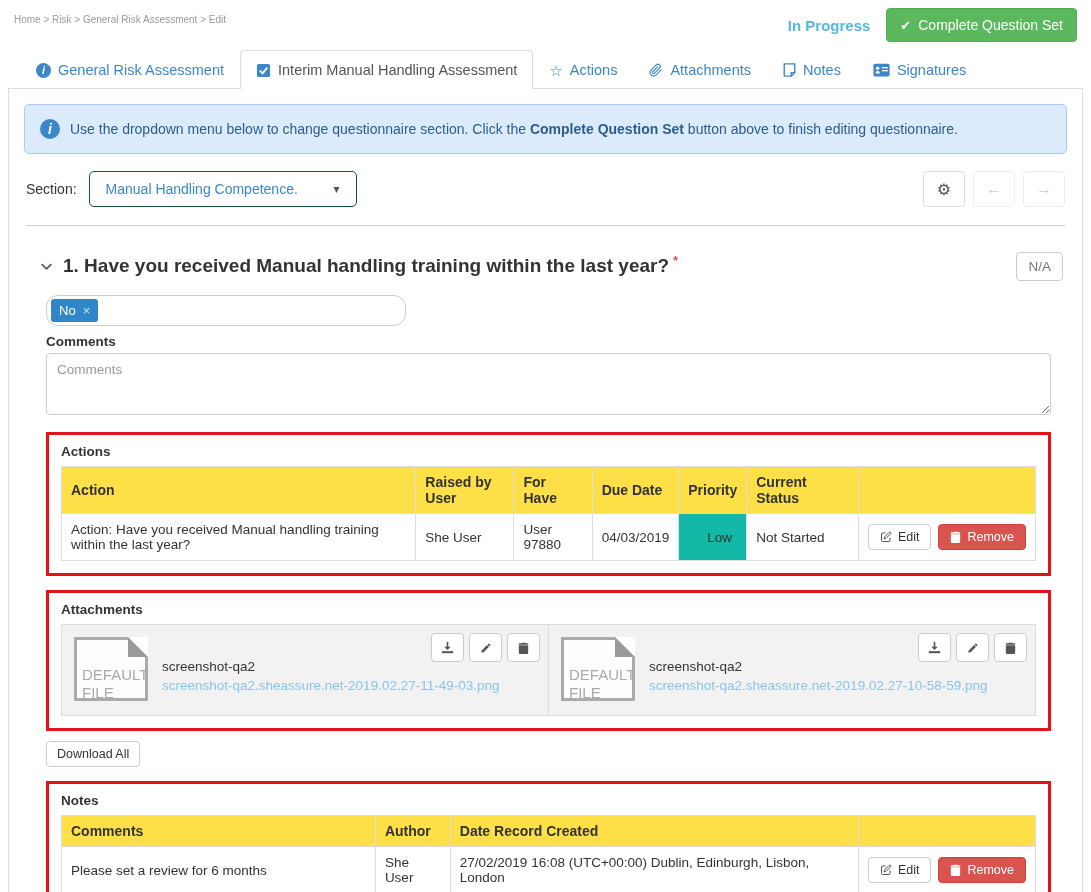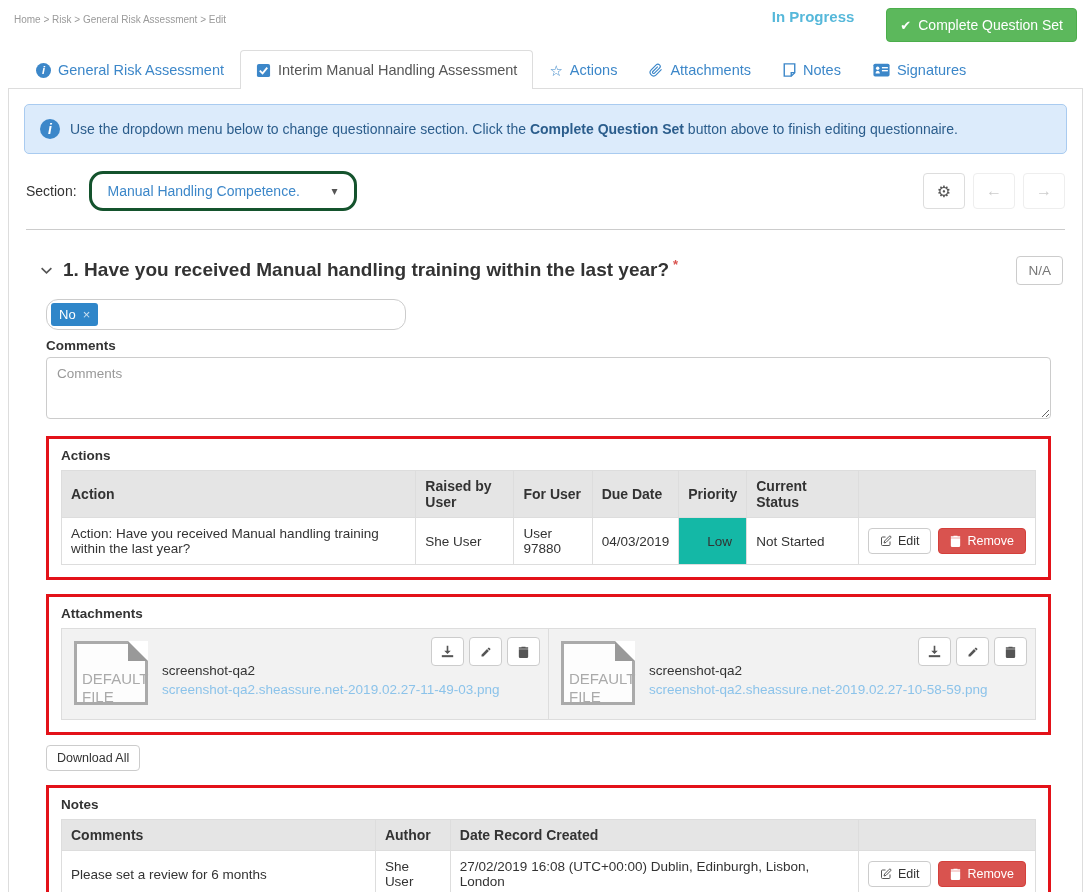--- a/index.html
+++ b/index.html
@@ -8,21 +8,21 @@
     background: #fff;
     color: #333;
     width: 1091px;
     font-size: 13.5px;
   }
   .page { padding: 0 8px; }
 
   
   .header-row { display: flex; justify-content: space-between; align-items: flex-start; padding: 8px 6px 4px 6px; }
   .breadcrumb { font-size: 10px; color: #9a9a9a; margin-top: 6px; }
-  .header-right { display: flex; gap: 32px; }
+  .header-right { display: flex; align-items: center; gap: 16px; }
   .status-text { color: #56b8da; font-weight: bold; font-size: 15px; }
   .btn-success {
     background: #5cb85c; border: 1px solid #4cae4c; color: #fff;
     font-size: 14px; padding: 8px 13px; border-radius: 4px; cursor: pointer;
     display: inline-flex; align-items: center; gap: 7px;
     font-family: "Liberation Sans", sans-serif;
   }
   .check-glyph { font-size: 13px; }
 
   
@@ -54,21 +54,21 @@
     padding: 14px 15px; color: #2b5d8c; font-size: 14px;
     display: flex; align-items: center; gap: 10px;
   }
   .alert-info .icon-info-circle { width: 20px; height: 20px; font-size: 14px; flex: none; }
   .alert-bold { font-weight: bold; }
 
   
   .section-row { display: flex; align-items: center; margin: 17px 2px 0 2px; }
   .section-label { font-size: 14px; margin-right: 12px; }
   .dropdown-btn {
-    background: #fff; border: 3px solid #14532d; border-radius: 14px;
+    background: #fff; border: 1px solid #14532d; border-radius: 5px;
     padding: 9px 16px; font-size: 14px; color: #3c87c9; cursor: pointer;
     display: inline-flex; align-items: center; gap: 28px; min-width: 268px;
     justify-content: space-between; font-family: "Liberation Sans", sans-serif;
   }
   .dropdown-btn .caret { color: #555; font-size: 12px; }
   .section-tools { margin-left: auto; display: flex; gap: 8px; }
   .tool-btn {
     width: 42px; height: 36px; background: #fff; border: 1px solid #ddd; border-radius: 4px;
     display: inline-flex; align-items: center; justify-content: center; cursor: pointer;
     font-size: 16px; color: #555;
@@ -106,21 +106,21 @@
     color: #333; resize: vertical;
   }
   .comments-area::placeholder { color: #999; }
 
   
   .hl-box { border: 3px solid #e31219; padding: 9px 12px 12px 12px; margin-top: 14px; }
   .sec-label { font-weight: bold; font-size: 13.5px; margin-bottom: 7px; }
 
   table { width: 100%; border-collapse: collapse; background: #fff; }
   th {
-    background: #e5e5e5; border: 1px solid #ddd; text-align: left;
+    background: #fde047; border: 1px solid #ddd; text-align: left;
     font-size: 14px; padding: 7px 9px; color: #333;
   }
   td { border: 1px solid #ddd; padding: 8px 9px; font-size: 13.5px; vertical-align: middle; }
   td.priority-low { background: #14b8a6; padding-left: 28px; }
   .cell-btns { display: flex; gap: 7px; align-items: center; }
   .btn-edit {
     background: #fff; border: 1px solid #ccc; border-radius: 4px; padding: 5px 11px;
     font-size: 12.5px; color: #333; cursor: pointer; display: inline-flex; align-items: center; gap: 6px;
     font-family: "Liberation Sans", sans-serif;
   }
@@ -288,21 +288,21 @@
               <col style="width:8.3%">
               <col style="width:7.5%">
               <col style="width:6.4%">
               <col style="width:12%">
               <col style="width:15.3%">
           </colgroup>
           <thead>
             <tr>
               <th>Action</th>
               <th>Raised by User</th>
-              <th>For User</th>
+              <th>For Have</th>
               <th>Due Date</th>
               <th>Priority</th>
               <th>Current Status</th>
               <th></th>
             </tr>
           </thead>
           <tbody>
             <tr>
               <td>Action: Have you received Manual handling training within the last year?</td>
               <td>She User</td>

